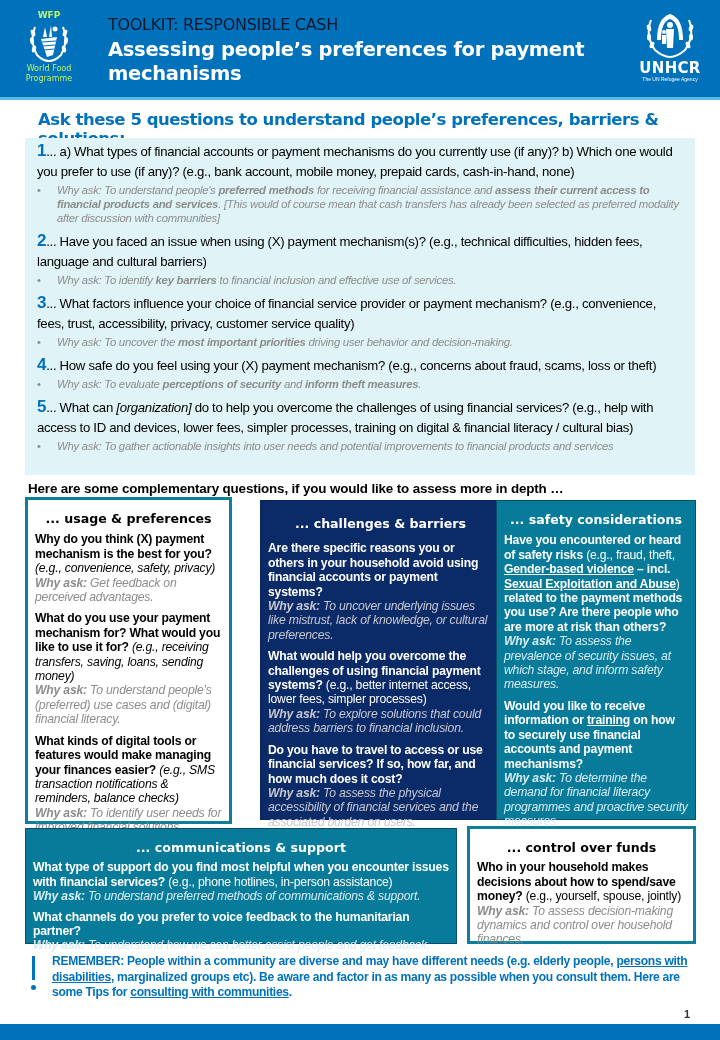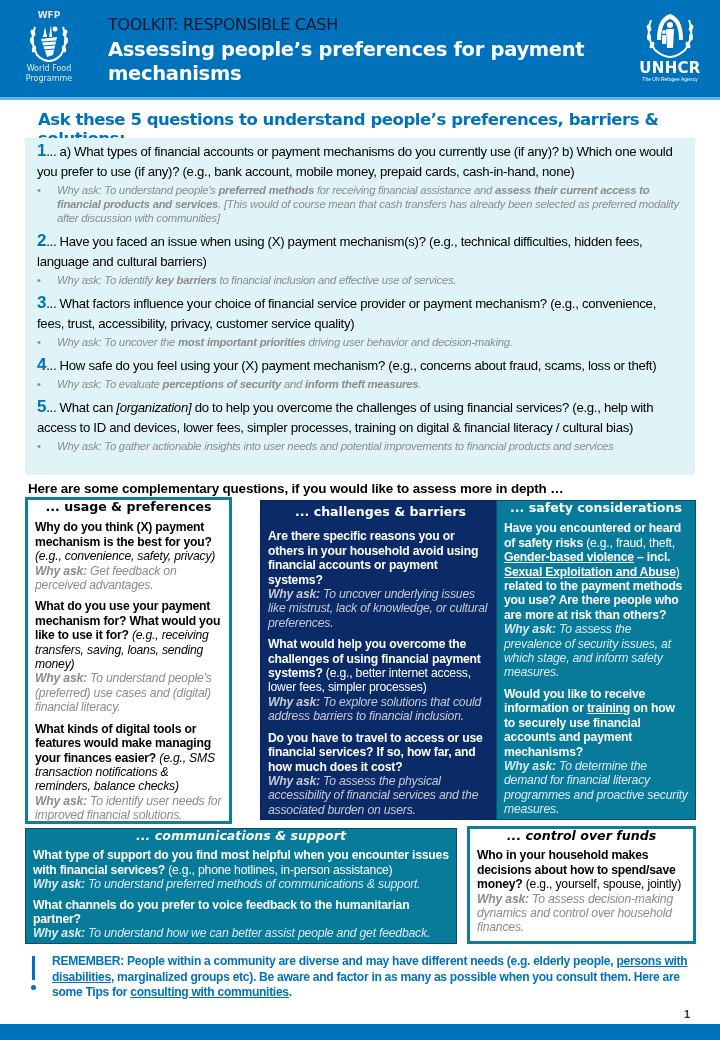--- a/index.html
+++ b/index.html
@@ -1,21 +1,21 @@
 <!DOCTYPE html>
 <html><head>
 <meta charset="utf-8">
 <style>
   * { box-sizing: border-box; margin: 0; padding: 0; }
   html, body { width: 720px; height: 1040px; background: #ffffff; overflow: hidden; }
   body { font-family: "Liberation Sans", sans-serif; color: #000; position: relative; }
 
   
   .header { position: absolute; left: 0; top: 0; width: 720px; height: 100px; background: #0072bc; border-bottom: 3px solid #5bb7e8; }
-  .logo-wfp { position: absolute; left: 22px; top: 10px; width: 54px; height: 82px; color: #e5e5e5; text-align: center; }
+  .logo-wfp { position: absolute; left: 22px; top: 10px; width: 54px; height: 82px; color: #bef264; text-align: center; }
   .logo-wfp .wfp-top { font-family: "DejaVu Sans", sans-serif; font-weight: bold; font-size: 9px; display: block; }
   .logo-wfp svg { display: block; margin: 1px auto 0; }
   .logo-wfp .wfp-name { font-family: "DejaVu Sans", sans-serif; font-weight: normal; font-size: 8px; line-height: 9px; display: block; margin-top: 1px; }
   .header-kicker { position: absolute; left: 108px; top: 15px; color: #0f172a; font-family: "DejaVu Sans", sans-serif; font-size: 16px; letter-spacing: -0.3px; }
   .header-title { position: absolute; left: 108px; top: 38px; width: 480px; color: #fff; font-family: "DejaVu Sans", sans-serif; font-weight: bold; font-size: 19.5px; line-height: 24px; letter-spacing: -0.3px; }
   .logo-unhcr { position: absolute; left: 628px; top: 10px; width: 84px; height: 82px; color: #fff; text-align: center; }
   .logo-unhcr svg { display: block; margin: 0 auto; }
   .logo-unhcr .unhcr-name { font-family: "DejaVu Sans", sans-serif; font-weight: bold; font-size: 15px; display: block; line-height: 16px; letter-spacing: 0.3px; }
   .logo-unhcr .unhcr-sub { font-size: 5px; display: block; line-height: 6px; }
 
@@ -27,40 +27,40 @@
   .q { margin-bottom: 6px; }
   .q-text { font-size: 13.2px; line-height: 20px; letter-spacing: -0.3px; }
   .q-num { color: #0072bc; font-weight: bold; font-size: 17px; }
   .q-why { position: relative; padding-left: 20px; color: #8c8c8c; font-style: italic; font-size: 11.3px; line-height: 14px; letter-spacing: -0.25px; margin-top: 1px; }
   .q-why .bullet { position: absolute; left: 0; top: 0; font-style: normal; }
   .q-why b { font-weight: bold; }
 
   .comp-title { position: absolute; left: 28px; top: 481px; font-weight: bold; font-size: 13.4px; letter-spacing: -0.15px; }
 
   
-  .box { position: absolute; padding: 0 7px; font-size: 12.2px; line-height: 14.4px; letter-spacing: -0.2px; }
+  .box { position: absolute; padding: 12px 7px; font-size: 12.2px; line-height: 14.4px; letter-spacing: -0.2px; }
   .box .box-title { font-family: "DejaVu Sans", sans-serif; font-weight: bold; text-align: center; font-size: 12.6px; margin: 0 0 6px; letter-spacing: 0; }
   .box .item { margin-bottom: 7px; }
   .box .qb { font-weight: bold; }
   .box .eg { font-style: italic; }
   .box .why-l { font-weight: bold; font-style: italic; }
   .box .why-t { font-style: italic; }
   .box u { text-decoration: underline; }
 
   .box-usage { left: 25px; top: 497px; width: 207px; height: 327px; background: #fff; border: 3px solid #0d7f99; }
   .box-usage .why-l, .box-usage .why-t { color: #8c8c8c; }
   .box-challenges { left: 260px; top: 500px; width: 241px; height: 320px; background: #0b2a68; color: #fff; border: 1px solid #0a2460; }
   .box-challenges .why-l, .box-challenges .why-t { color: #c8c8d0; }
   .box-safety { left: 496px; top: 500px; width: 200px; height: 320px; background: #087b9a; color: #fff; border: 1px solid #0a4e6b; }
   .box-safety .why-l, .box-safety .why-t { color: #d8ecf2; }
   .box-comms { left: 25px; top: 828px; width: 432px; height: 116px; background: #087b9a; color: #fff; border: 1px solid #0a4e6b; }
   .box-comms .why-l, .box-comms .why-t { color: #d8ecf2; }
   .box-control { left: 467px; top: 826px; width: 229px; height: 118px; background: #fff; border: 3px solid #0d7f99; }
   .box-control .why-l, .box-control .why-t { color: #8c8c8c; }
-  .box-comms .box-title, .box-control .box-title { margin-bottom: 5px; font-style: italic; }
+  .box-comms .box-title, .box-control .box-title { margin-bottom: 5px; }
   .box-comms .item, .box-control .item { margin-bottom: 6px; }
 
   
   .remember { position: absolute; left: 52px; top: 954px; width: 650px; color: #0072bc; font-size: 12.1px; line-height: 15.5px; letter-spacing: -0.3px; font-weight: bold; }
   .remember u { text-decoration: underline; }
   .excl { position: absolute; left: 30px; top: 956px; width: 8px; height: 36px; }
   .excl .bar { position: absolute; left: 2px; top: 0; width: 3px; height: 24px; background: #0072bc; }
   .excl .dot { position: absolute; left: 1px; top: 29px; width: 5px; height: 5px; border-radius: 50%; background: #0072bc; }
 
   .page-num { position: absolute; left: 684px; top: 1008px; font-size: 11px; color: #333; font-weight: bold; }

